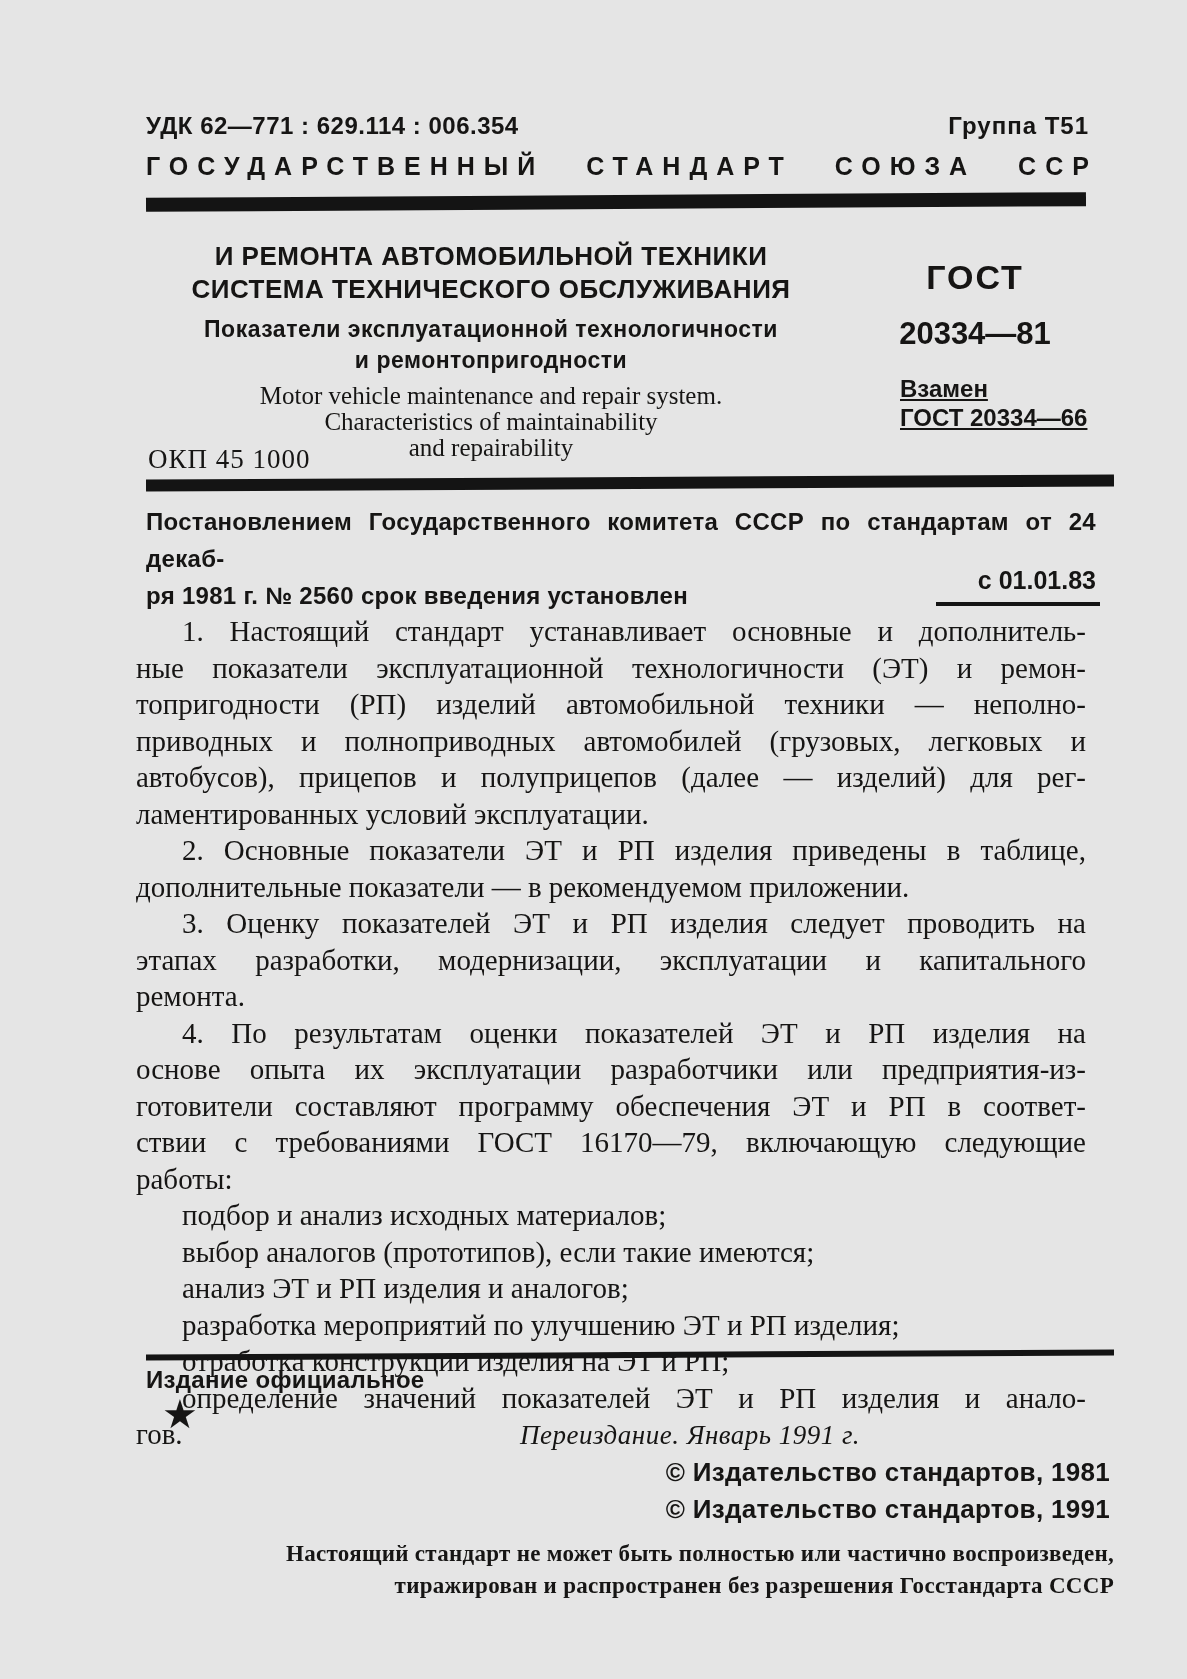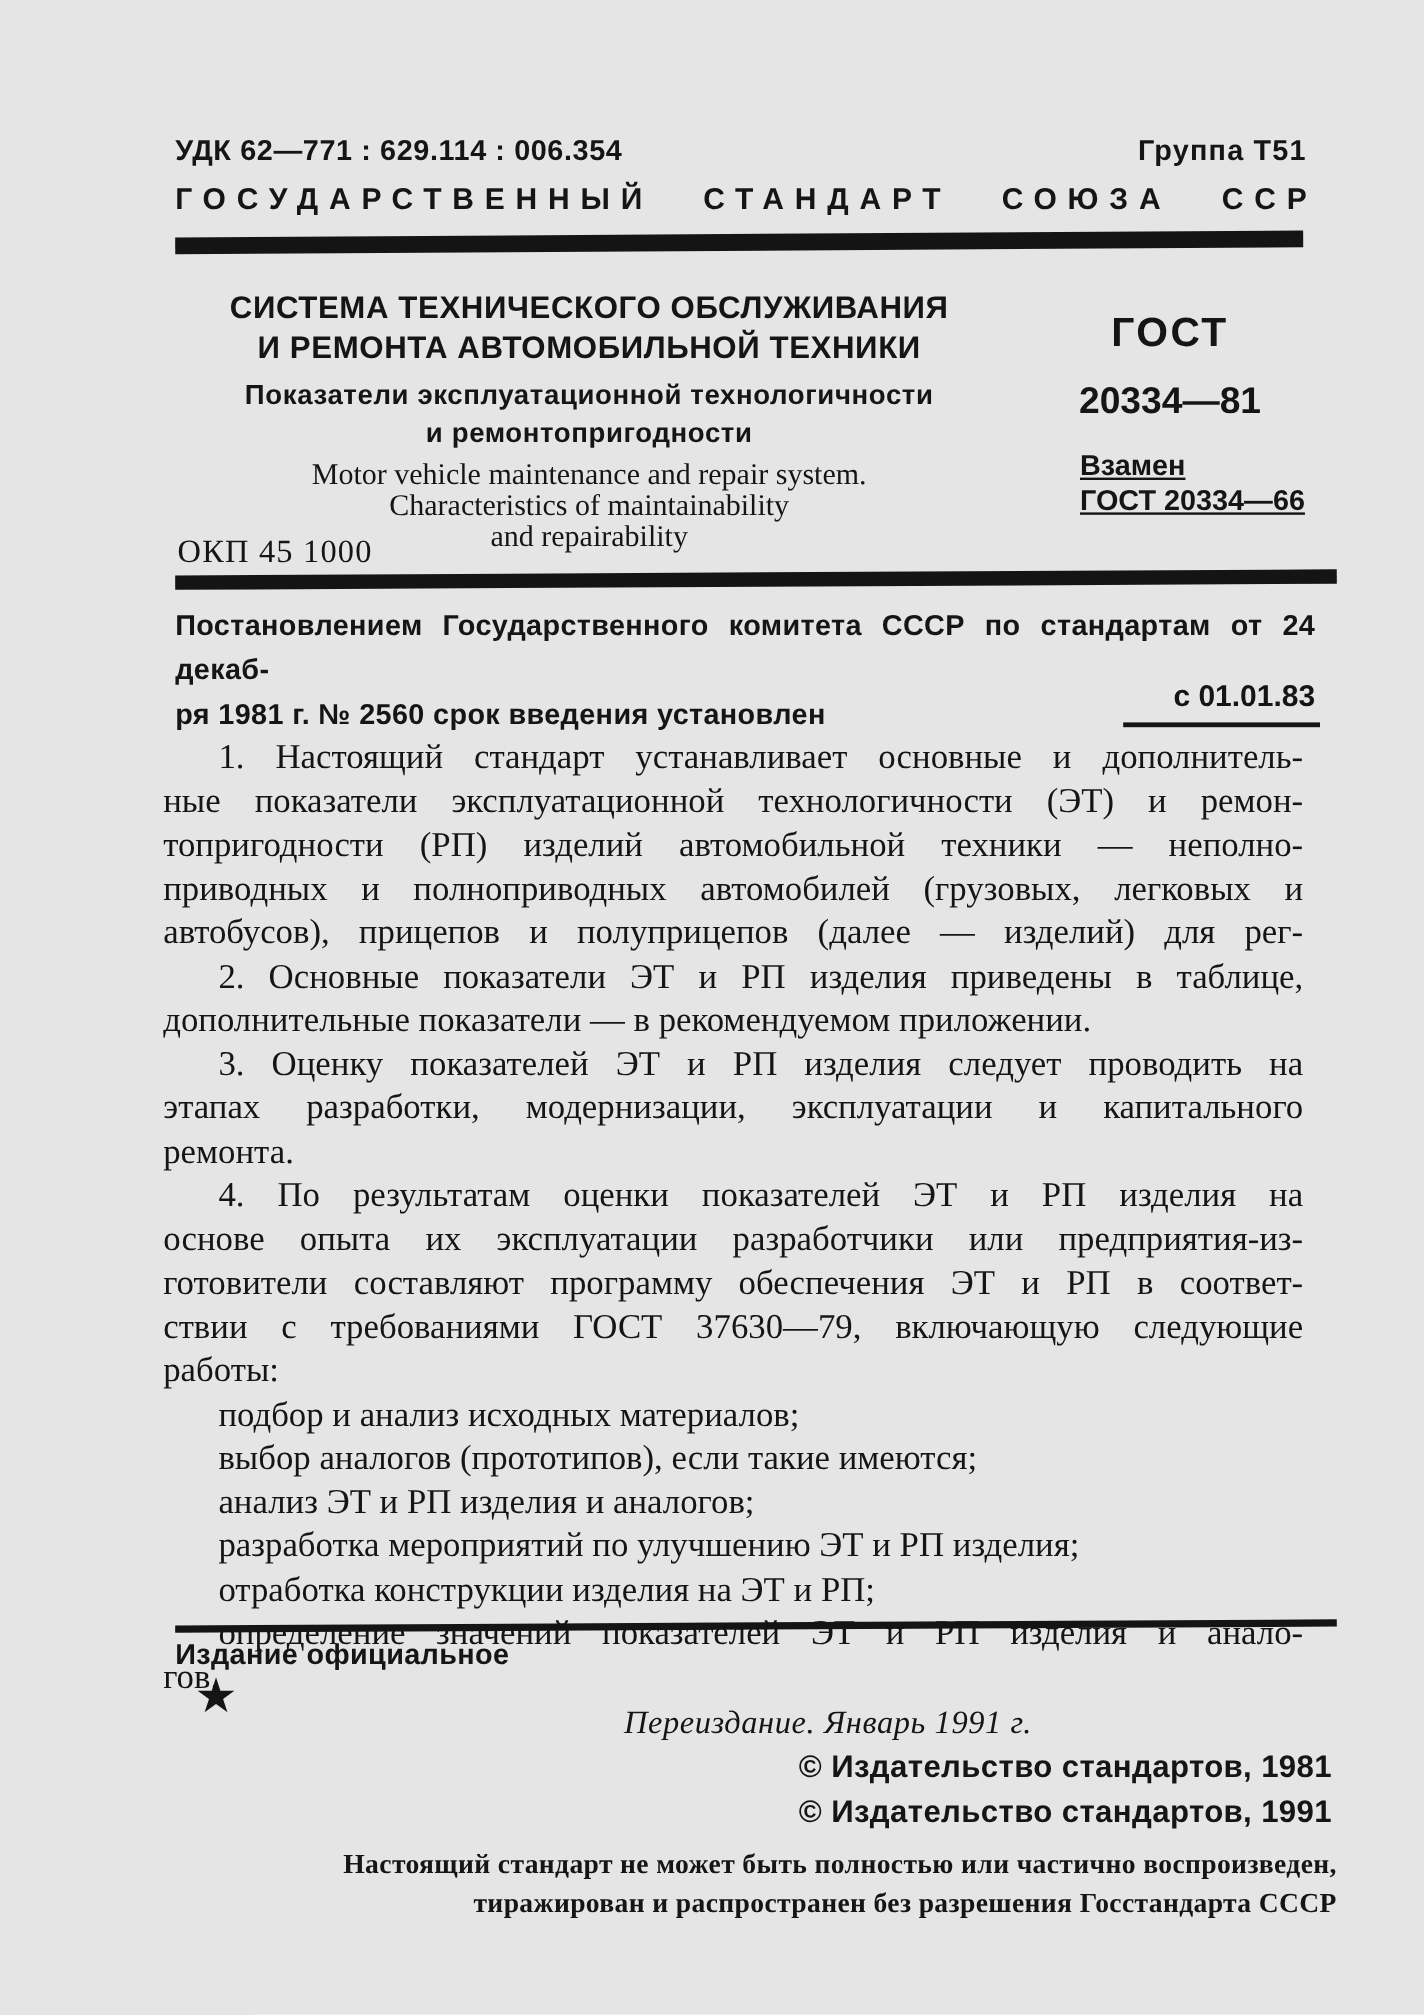--- a/index.html
+++ b/index.html
@@ -58,22 +58,22 @@
 
 <div class="page">
 
   <div class="abs udk">УДК 62—771 : 629.114 : 006.354</div>
   <div class="abs group">Группа Т51</div>
   <div class="abs banner">ГОСУДАРСТВЕННЫЙ СТАНДАРТ СОЮЗА ССР</div>
   <div class="abs bar bar-top"></div>
 
   <div class="abs title-left">
     <div class="ru-title">
+        <div>И РЕМОНТА АВТОМОБИЛЬНОЙ ТЕХНИКИ</div>
         <div>СИСТЕМА ТЕХНИЧЕСКОГО ОБСЛУЖИВАНИЯ</div>
-        <div>И РЕМОНТА АВТОМОБИЛЬНОЙ ТЕХНИКИ</div>
       </div>
     <div class="ru-sub">
         <div>Показатели эксплуатационной технологичности</div>
         <div>и ремонтопригодности</div>
       </div>
     <div class="en-title">
         <div>Motor vehicle maintenance and repair system.</div>
         <div>Characteristics of maintainability</div>
         <div>and repairability</div>
       </div>
@@ -95,35 +95,36 @@
     </div>
   <div class="abs effective">с 01.01.83</div>
 
   <div class="abs body-text">
       <div class="para">
         <div class="bline indent jl">1. Настоящий стандарт устанавливает основные и дополнитель-</div>
         <div class="bline jl">ные показатели эксплуатационной технологичности (ЭТ) и ремон-</div>
         <div class="bline jl">топригодности (РП) изделий автомобильной техники — неполно-</div>
         <div class="bline jl">приводных и полноприводных автомобилей (грузовых, легковых и</div>
         <div class="bline jl">автобусов), прицепов и полуприцепов (далее — изделий) для рег-</div>
+        <div class="bline">ламентированных условий эксплуатации.</div>
       </div>
       <div class="para">
         <div class="bline indent jl">2. Основные показатели ЭТ и РП изделия приведены в таблице,</div>
         <div class="bline">дополнительные показатели — в рекомендуемом приложении.</div>
       </div>
       <div class="para">
         <div class="bline indent jl">3. Оценку показателей ЭТ и РП изделия следует проводить на</div>
         <div class="bline jl">этапах разработки, модернизации, эксплуатации и капитального</div>
         <div class="bline">ремонта.</div>
       </div>
       <div class="para">
         <div class="bline indent jl">4. По результатам оценки показателей ЭТ и РП изделия на</div>
         <div class="bline jl">основе опыта их эксплуатации разработчики или предприятия-из-</div>
         <div class="bline jl">готовители составляют программу обеспечения ЭТ и РП в соответ-</div>
-        <div class="bline jl">ствии с требованиями ГОСТ 37630—79, включающую следующие</div>
+        <div class="bline jl">ствии с требованиями ГОСТ 16170—79, включающую следующие</div>
         <div class="bline">работы:</div>
       </div>
       <div class="para">
         <div class="bline indent">подбор и анализ исходных материалов;</div>
       </div>
       <div class="para">
         <div class="bline indent">выбор аналогов (прототипов), если такие имеются;</div>
       </div>
       <div class="para">
         <div class="bline indent">анализ ЭТ и РП изделия и аналогов;</div>

